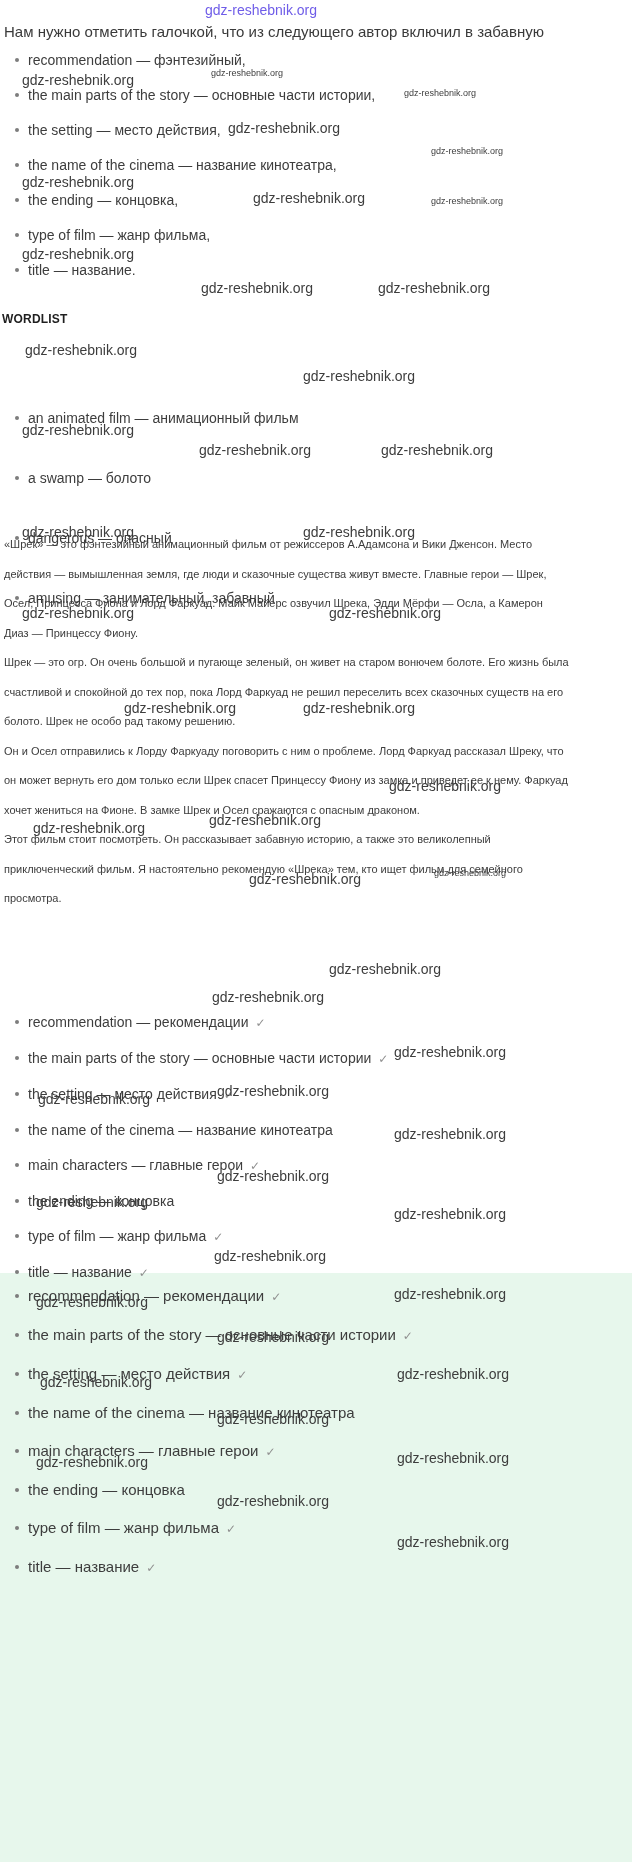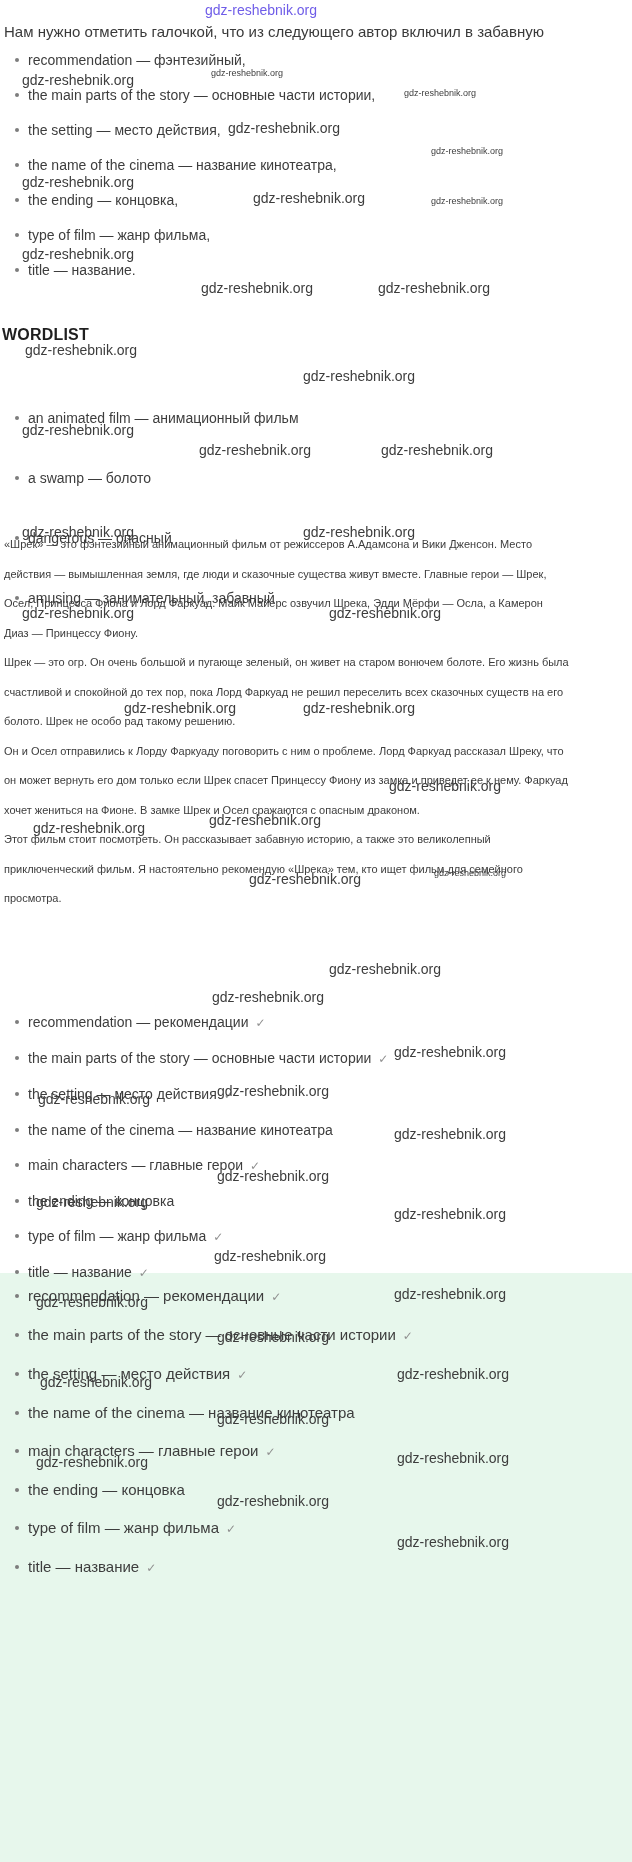--- a/index.html
+++ b/index.html
@@ -15,21 +15,21 @@
   .intro { position:absolute; top:22px; left:4px; width:622px; font-size:15px; line-height:20px; color:#3a3a3a; z-index:2; }
 
   ul.list { list-style:none; position:absolute; z-index:2; }
   ul.list li { position:relative; padding-left:14px; line-height:20px; font-size:14px; white-space:nowrap; }
   ul.list li .dot { position:absolute; left:1px; top:8px; width:4px; height:4px; border-radius:50%; background:#7d7d7d; }
   .check { color:#8f8f8f; font-size:12px; margin-left:7px; }
 
   #list-intro { top:50px; left:14px; }
   #list-intro li { margin-bottom:15px; }
 
-  .wordlist-title { position:absolute; top:326px; left:2px; font-size:16px; font-weight:700; color:#1f1f1f; letter-spacing:0.2px; z-index:2; }
+  .wordlist-title { position:absolute; top:312px; left:2px; font-size:12px; font-weight:700; color:#1f1f1f; letter-spacing:0.2px; z-index:2; }
 
   #list-wordlist { top:368px; left:14px; }
   #list-wordlist li { margin-bottom:17px;margin-top:40px; }
 
   .review { position:absolute; top:530px; left:4px; width:566px; font-size:11px; line-height:29.5px; color:#3c3c3c; z-index:2; }
   .review p { margin:0; }
 
   #list-answers { top:1012px; left:14px; }
   #list-answers li { margin-bottom:15px; }
 

